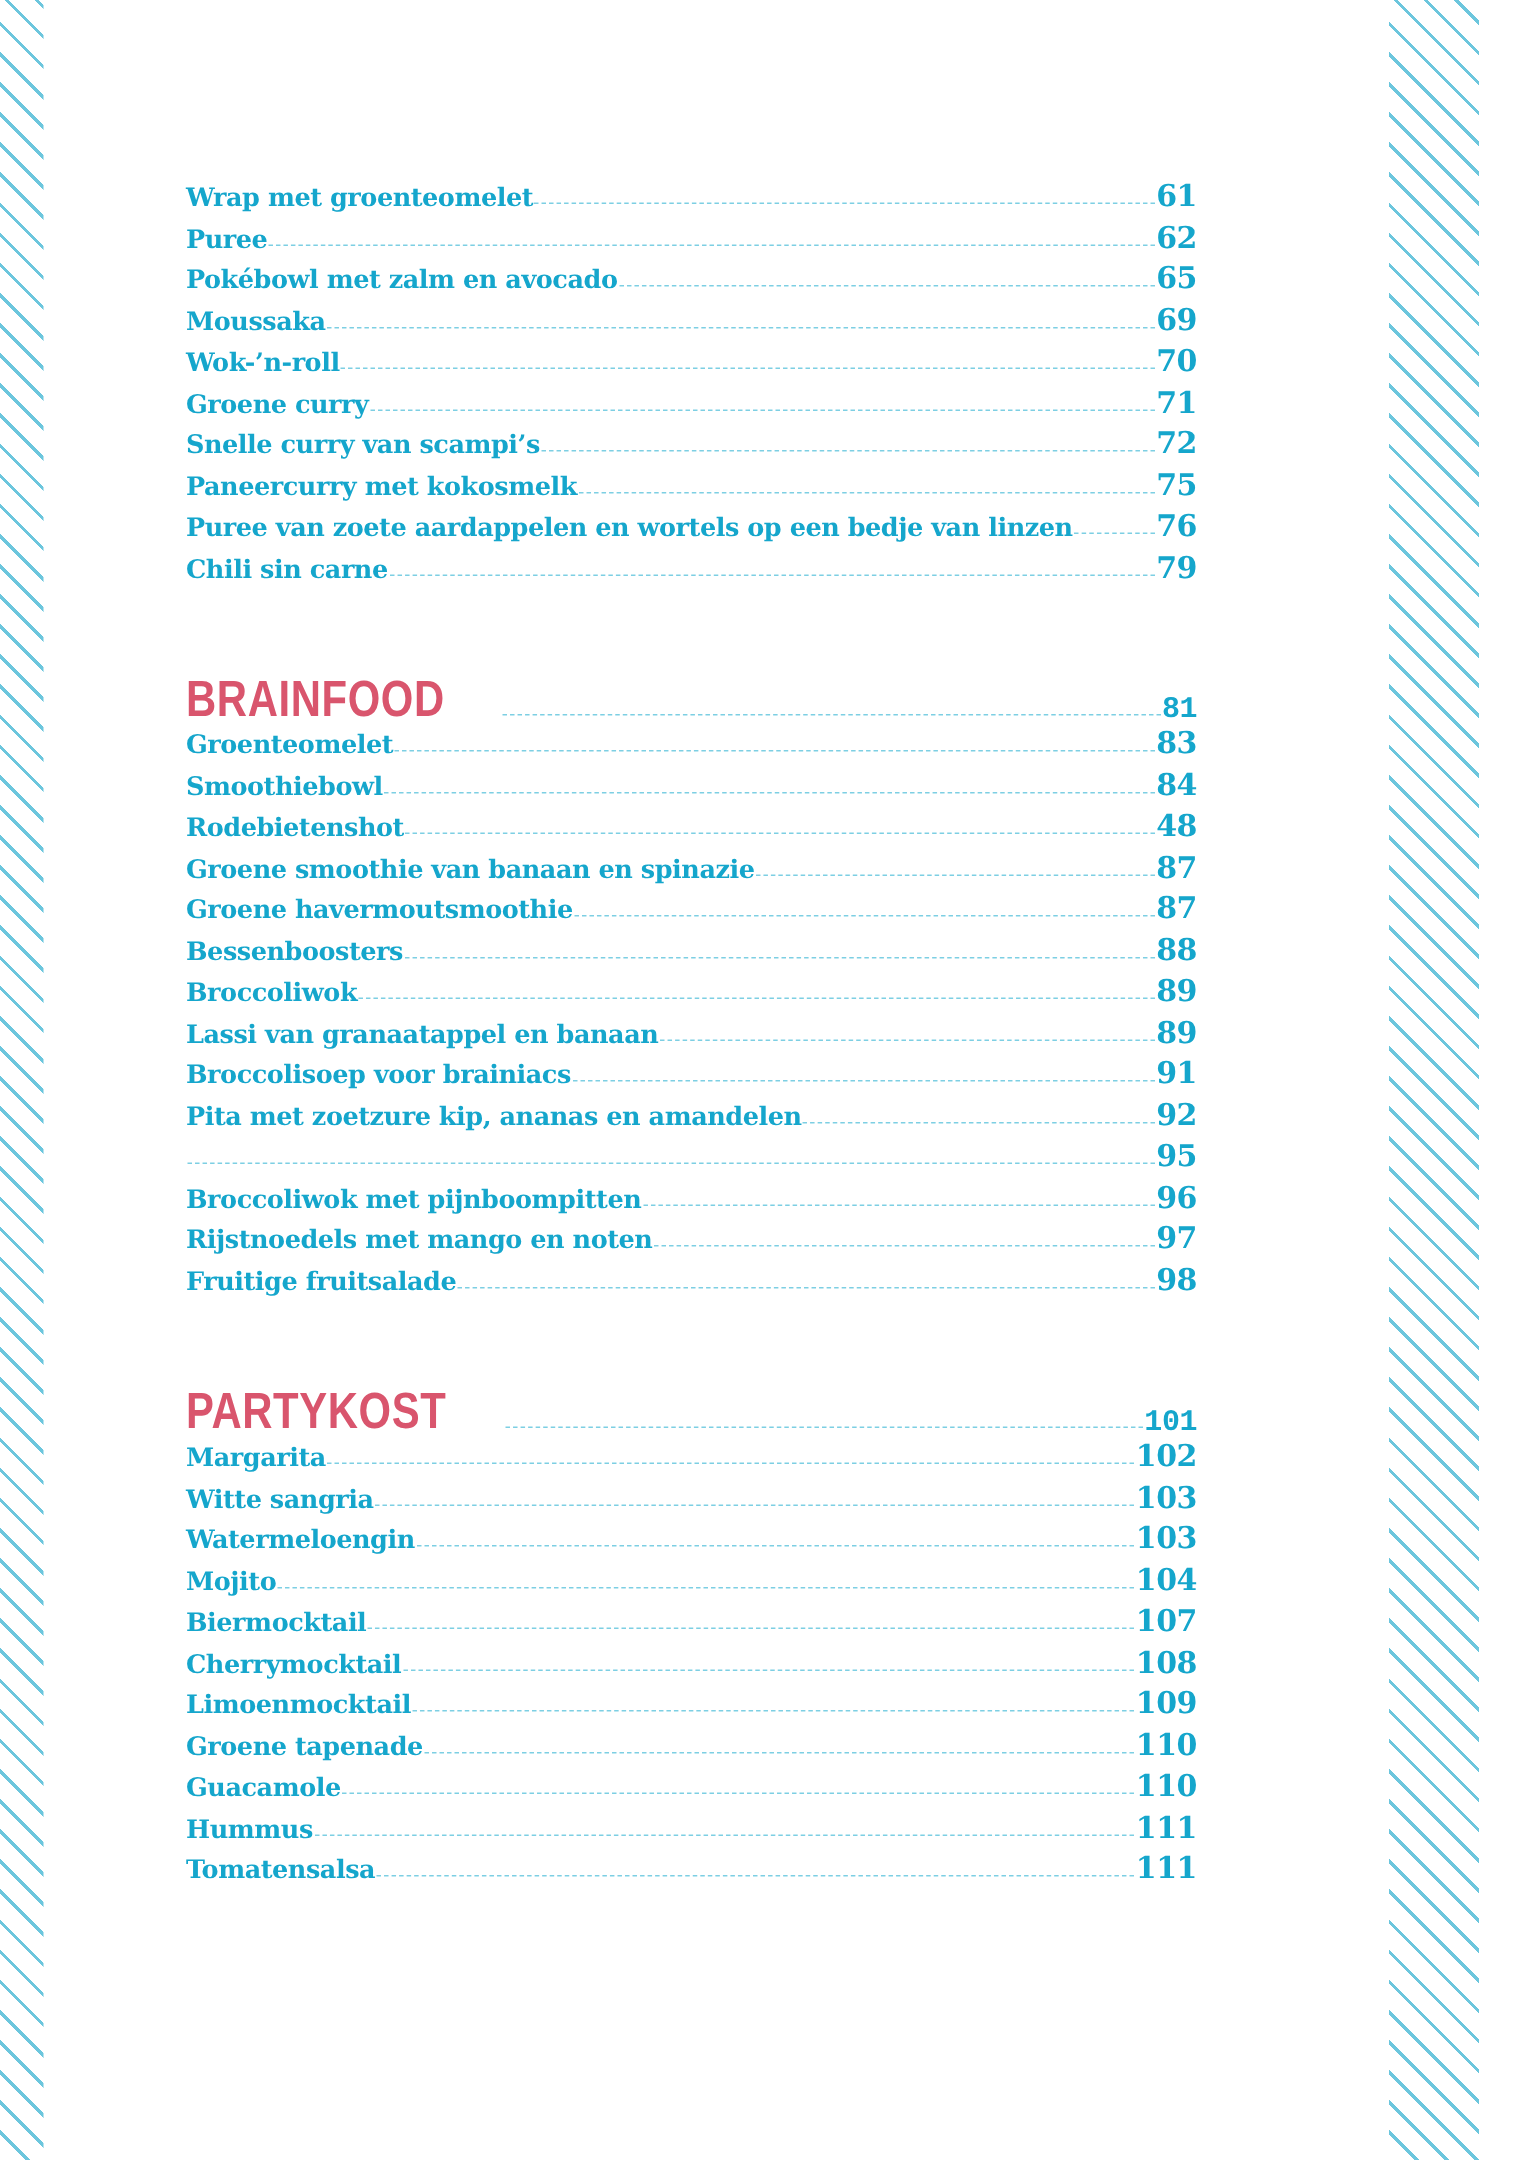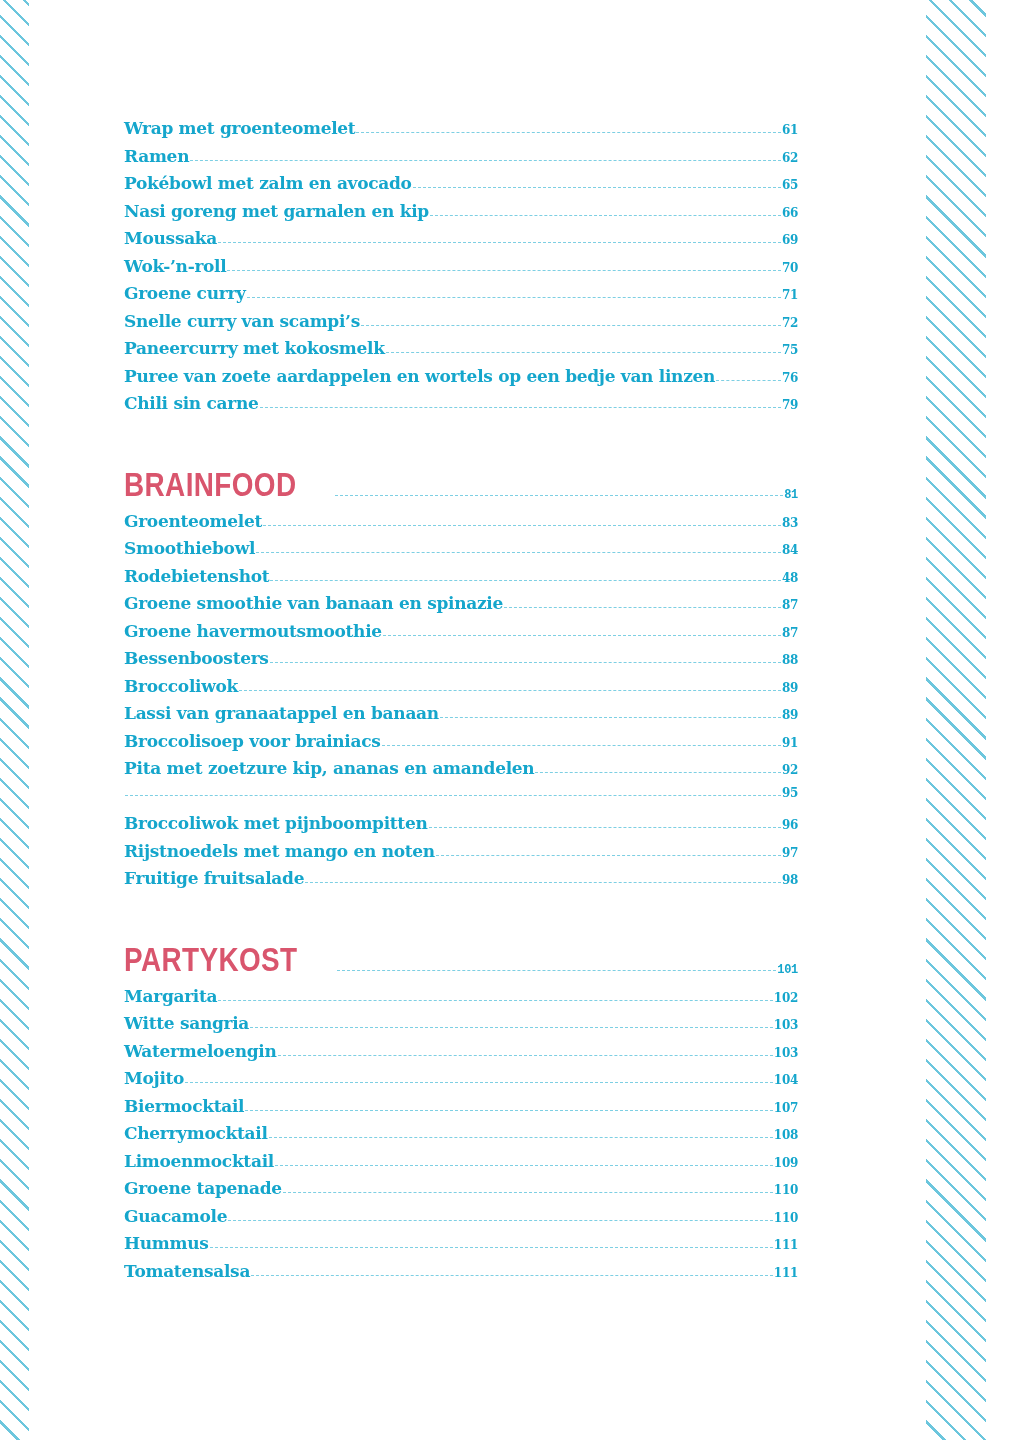--- a/index.html
+++ b/index.html
@@ -31,24 +31,24 @@
       letter-spacing: -0.3px;
     }
     .row .title { white-space: nowrap; }
     .row .leader {
       flex: 1 1 auto;
       border-bottom: 1.5px dashed #7dcfe3;
       margin: 0 1px;
       position: relative; top: -1px;
       min-width: 6px;
     }
-    .row .page { white-space: nowrap; font-size: 12px; }
+    .row .page { white-space: nowrap; font-size: 20px; }
 
     .section-gap { height: 46px; }
-    .row.heading { height: 44px; }
+    .row.heading { height: 44px; align-items: flex-end; }
     .row.heading .title {
       font-family: "Liberation Sans", sans-serif;
       color: #d9556d;
       font-size: 34px;
       font-weight: bold;
       letter-spacing: 0.5px;
       transform: scaleX(0.82);
       transform-origin: left bottom;
       display: inline-block;
       line-height: 34px;
@@ -65,33 +65,28 @@
 
 <div class="toc">
 
   <div>
     <div class="row">
         <span class="title">Wrap met groenteomelet</span>
         <span class="leader"></span>
         <span class="page">61</span>
       </div>
     <div class="row">
-        <span class="title">Ramen</span>
+        <span class="title">Puree</span>
         <span class="leader"></span>
         <span class="page">62</span>
       </div>
     <div class="row">
         <span class="title">Pokébowl met zalm en avocado</span>
         <span class="leader"></span>
         <span class="page">65</span>
-      </div>
-    <div class="row">
-        <span class="title">Nasi goreng met garnalen en kip</span>
-        <span class="leader"></span>
-        <span class="page">66</span>
       </div>
     <div class="row">
         <span class="title">Moussaka</span>
         <span class="leader"></span>
         <span class="page">69</span>
       </div>
     <div class="row">
         <span class="title">Wok-’n-roll</span>
         <span class="leader"></span>
         <span class="page">70</span>

